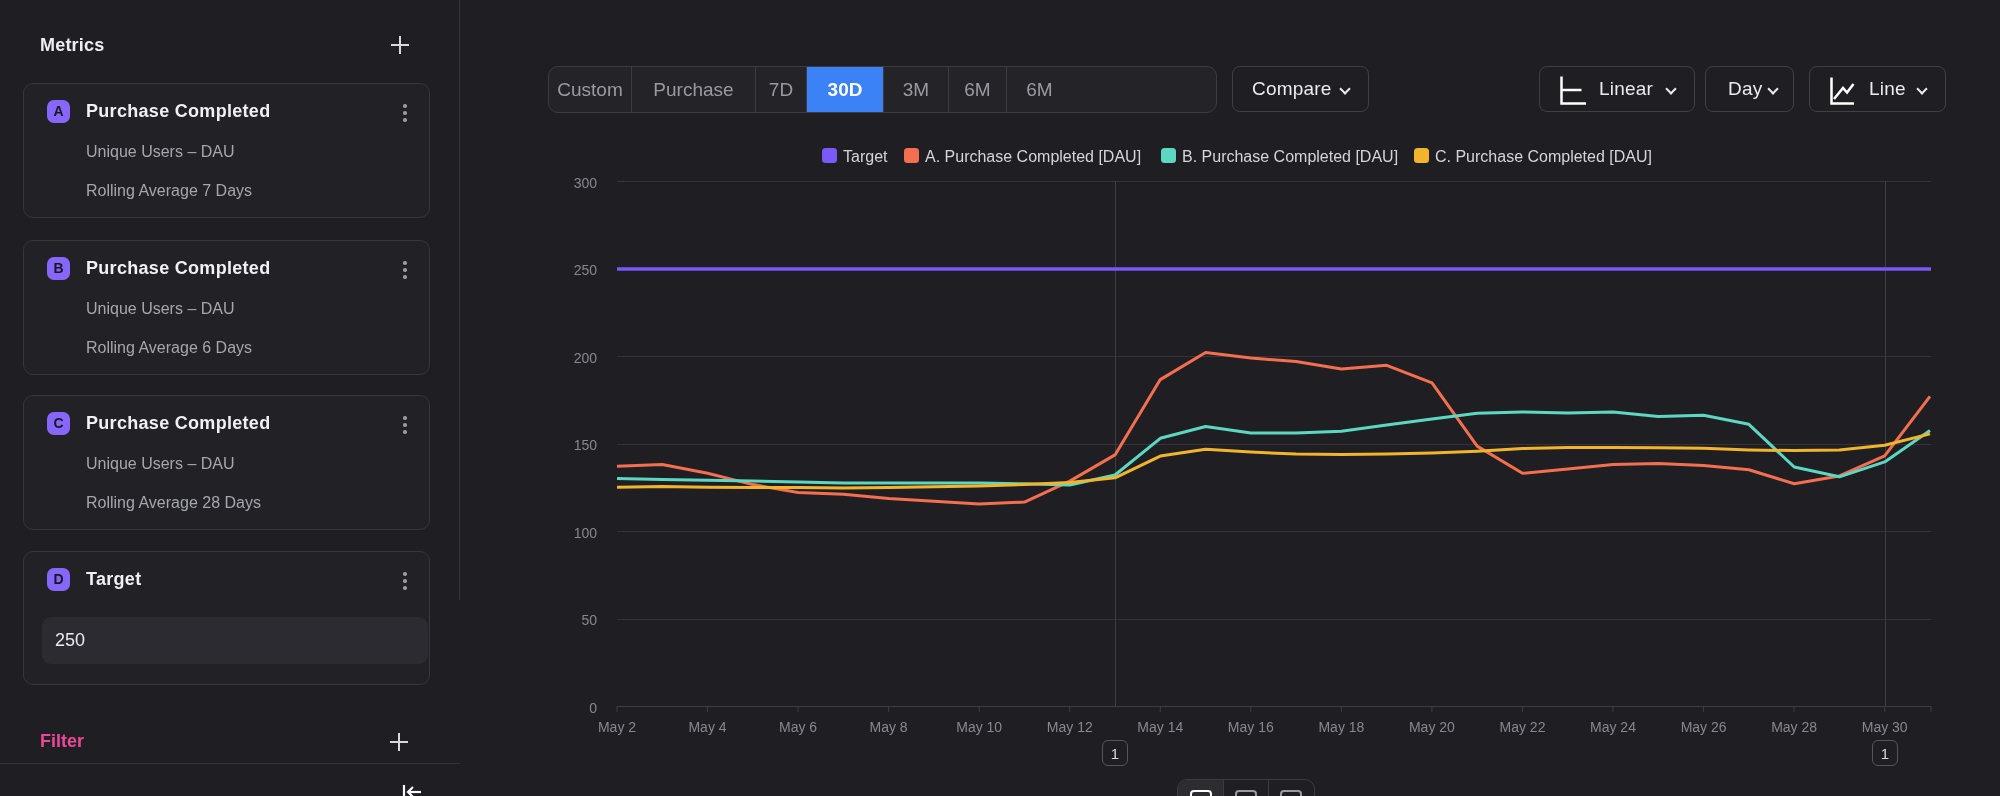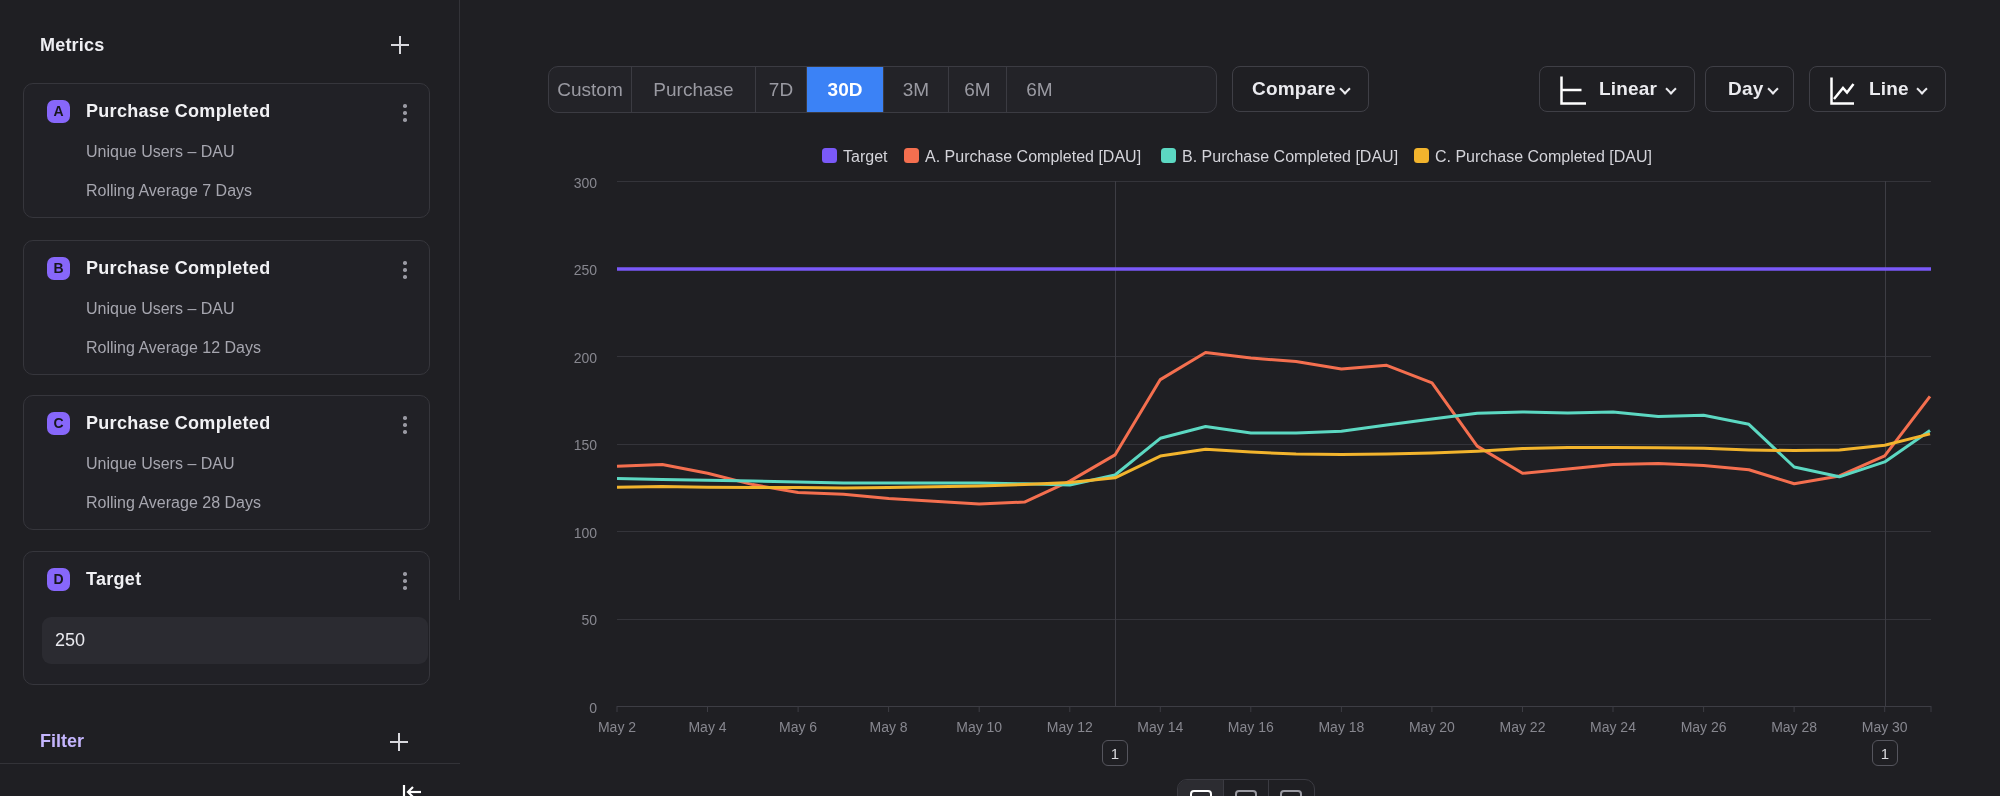--- a/index.html
+++ b/index.html
@@ -15,24 +15,24 @@
   .plus:after { left:0; top:8px; width:18px; height:2px; }
   .card { position:absolute; left:23px; width:407px; border:1px solid #36363c; border-radius:10px; background:#212126; }
   .badge { position:absolute; left:23px; top:16px; width:23px; height:23px; border-radius:7px; background:#8767fa; color:#17171d; font-size:14px; font-weight:700; text-align:center; line-height:23px; }
   .card-title { position:absolute; left:62px; top:17px; font-size:18px; font-weight:700; letter-spacing:.3px; color:#f1f1f4; }
   .card-sub1 { position:absolute; left:62px; top:59px; font-size:16px; color:#a6a6af; }
   .card-sub2 { position:absolute; left:62px; top:98px; font-size:16px; color:#a6a6af; }
   .kebab { position:absolute; right:22px; top:20px; width:4px; height:18px; }
   .kebab i { position:absolute; left:0; width:3.5px; height:3.5px; border-radius:50%; background:#9a9aa3; }
   .kebab i:nth-child(1){top:0;} .kebab i:nth-child(2){top:7px;} .kebab i:nth-child(3){top:14px;}
   .target-input { position:absolute; left:18px; top:65px; width:386px; height:47px; background:#2b2b31; border-radius:9px; color:#e9e9ee; font-size:18px; line-height:47px; padding-left:13px; }
-  .sb-filter { position:absolute; left:40px; top:731px; font-size:18px; font-weight:700; color:#c4b5fd; }
+  .sb-filter { position:absolute; left:40px; top:731px; font-size:18px; font-weight:700; color:#ec4899; }
   #sb-divider { position:absolute; left:0; top:763px; width:460px; height:1px; background:#333338; }
   
-  .btn { position:absolute; border:1px solid #3f3f46; border-radius:8px; color:#ebebef; font-size:19px; font-weight:700; letter-spacing:0.2px; }
+  .btn { position:absolute; border:1px solid #3f3f46; border-radius:8px; color:#ebebef; font-size:19px; font-weight:400; letter-spacing:0.2px; }
   #seg-group { position:absolute; left:548px; top:66px; width:669px; height:47px; border:1px solid #3b3b42; border-radius:10px; display:flex; background:#232328; }
   #seg-group .seg { height:45px; border-right:1px solid #3b3b42; color:#9a9aa2; font-size:19px; display:flex; align-items:center; justify-content:center; }
   #seg-group .seg:last-child { border-right:none; }
   #seg-group .seg.sel { background:#3b82f6; color:#ffffff; font-weight:700; }
   .chev { display:inline-block; width:8px; height:8px; border-right:2.2px solid #ebebef; border-bottom:2.2px solid #ebebef; transform:rotate(45deg); }
   
   .lg-item { position:absolute; top:148px; height:16px; font-size:16px; color:#d4d4da; }
   .lg-sq { position:absolute; left:0; top:0; width:15px; height:15px; border-radius:3.5px; }
   .lg-tx { position:absolute; left:21px; top:0; white-space:nowrap; }
   
@@ -131,21 +131,21 @@
 
   <div class="card" style="top:240px; height:135px;">
     <div class="badge">B</div>
     <div class="card-title">Purchase Completed</div>
     <div class="kebab">
         <i></i>
         <i></i>
         <i></i>
       </div>
     <div class="card-sub1">Unique Users – DAU</div>
-    <div class="card-sub2">Rolling Average 12 Days</div>
+    <div class="card-sub2">Rolling Average 6 Days</div>
   </div>
 
   <div class="card" style="top:395px; height:135px;">
     <div class="badge">C</div>
     <div class="card-title">Purchase Completed</div>
     <div class="kebab">
         <i></i>
         <i></i>
         <i></i>
       </div>

